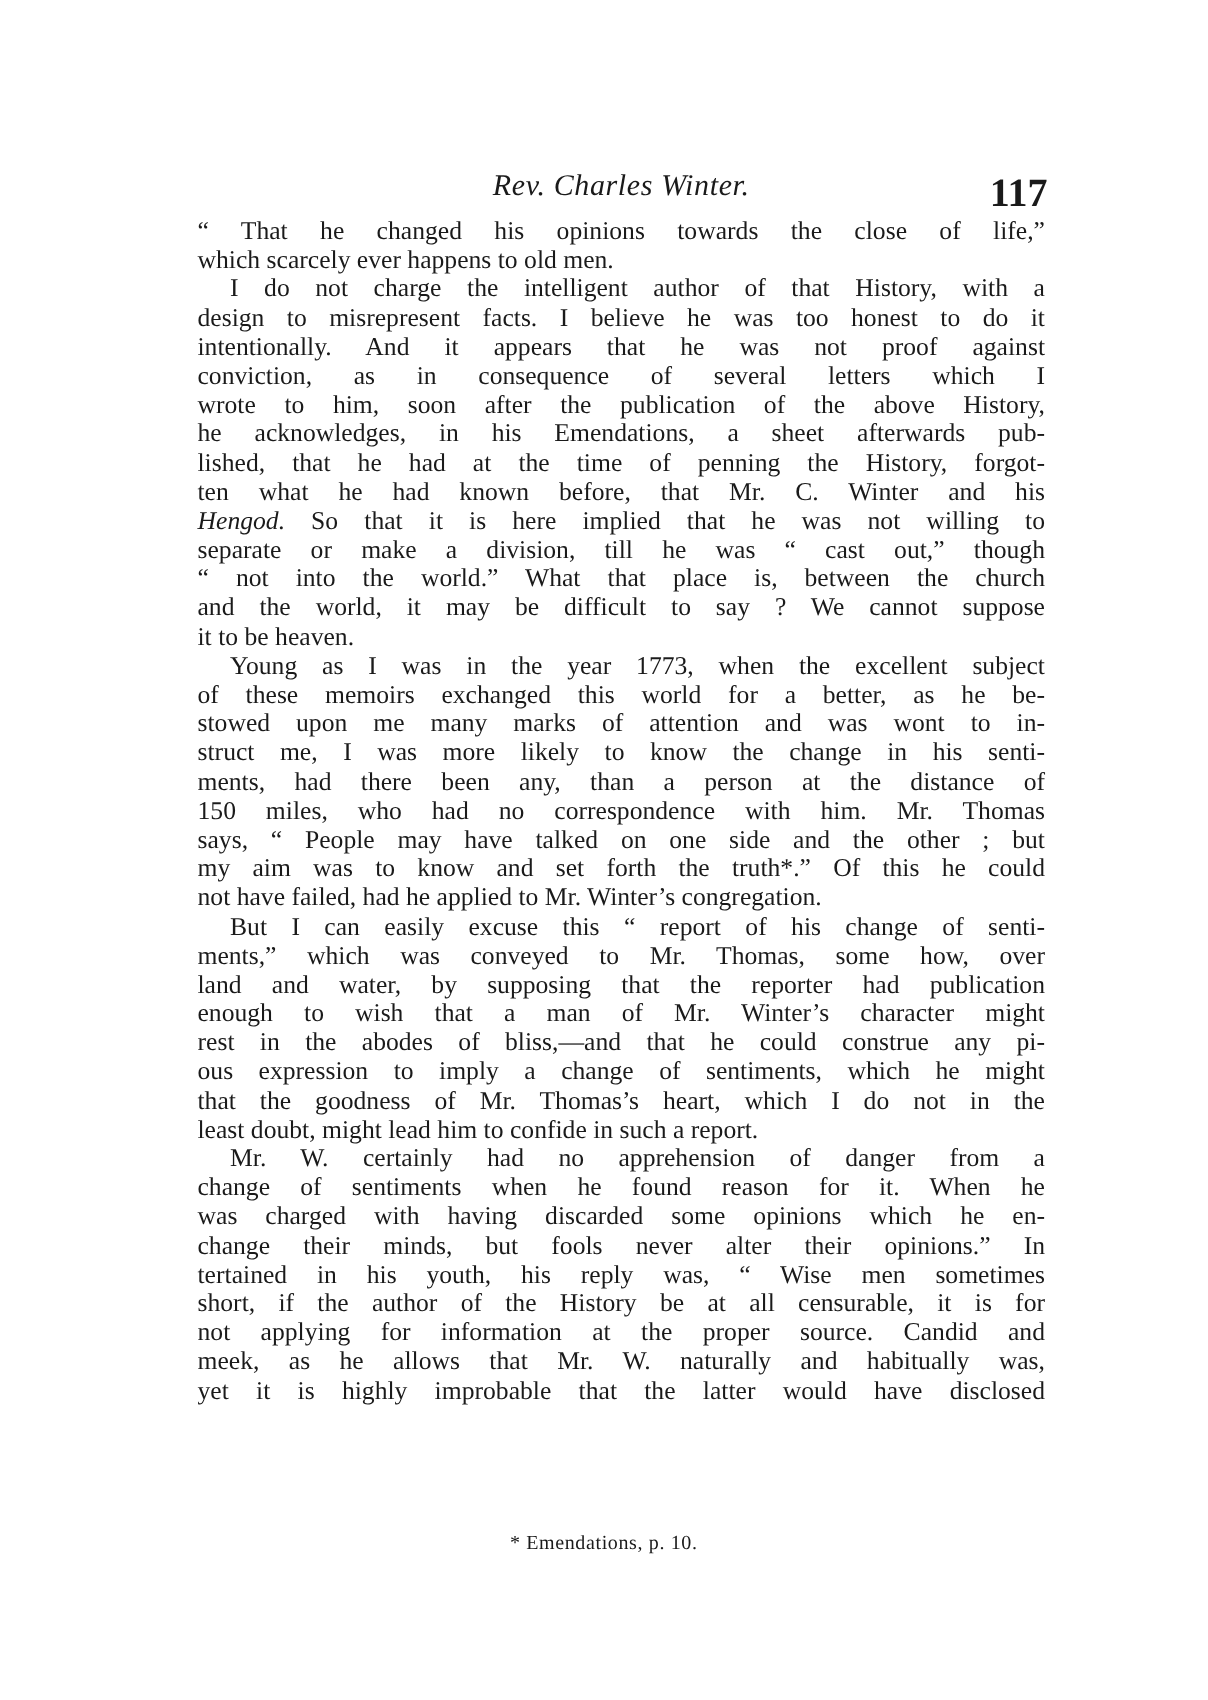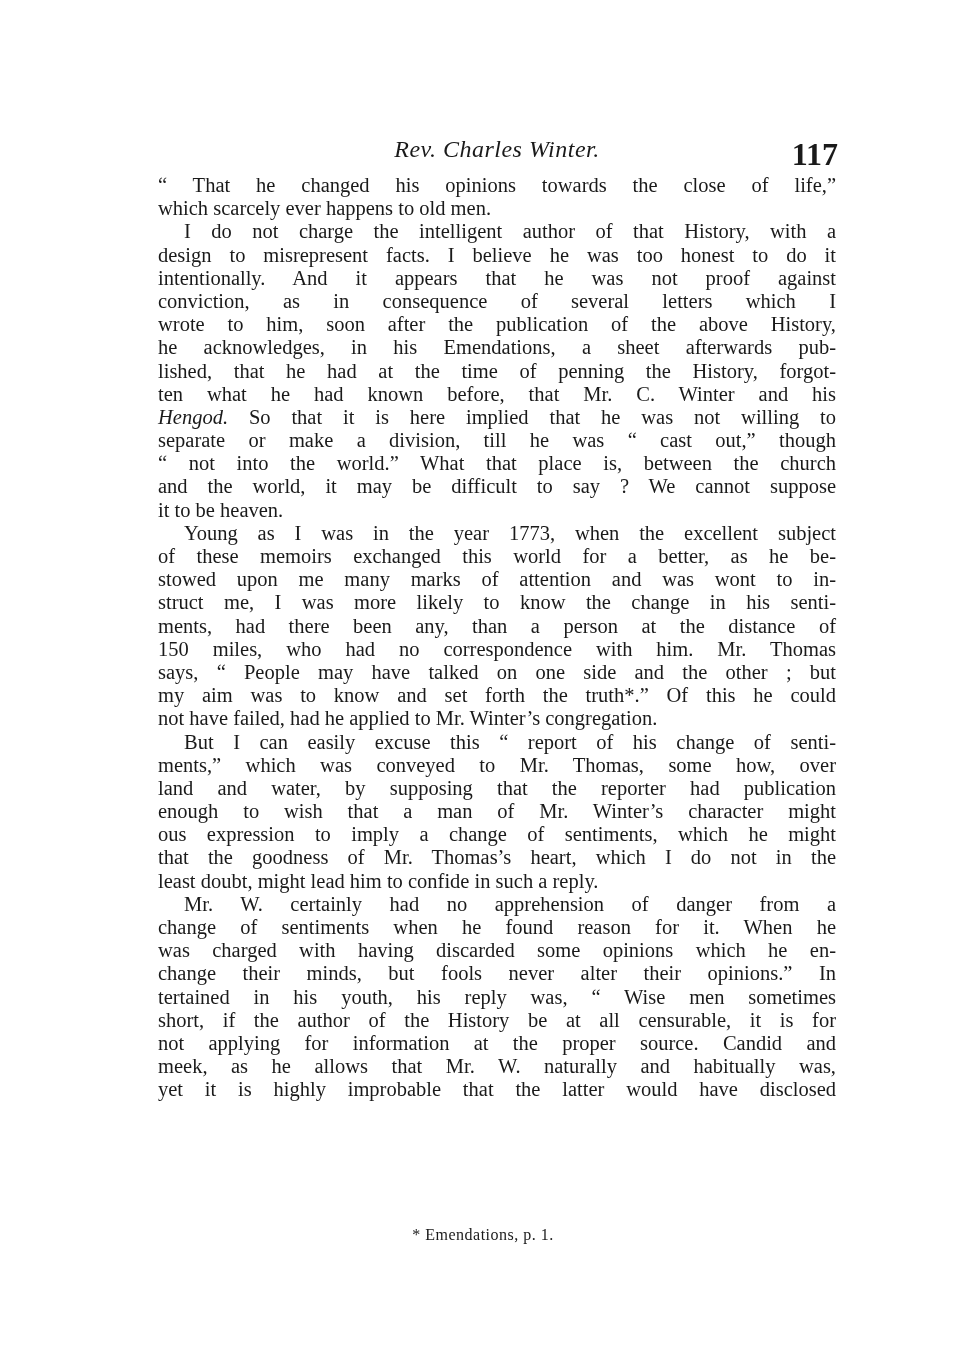--- a/index.html
+++ b/index.html
@@ -122,34 +122,35 @@
       <span class="line">says, “ People may have talked on one side and the other ; but</span>
       <span class="line">my aim was to know and set forth the truth*.” Of this he could</span>
       <span class="line last">not have failed, had he applied to Mr. Winter’s congregation.</span>
     </div>
 
     <div>
       <span class="line indent">But I can easily excuse this “ report of his change of senti-</span>
       <span class="line">ments,” which was conveyed to Mr. Thomas, some how, over</span>
       <span class="line">land and water, by supposing that the reporter had publication</span>
       <span class="line">enough to wish that a man of Mr. Winter’s character might</span>
+      <span class="line">rest in the abodes of bliss,—and that he could construe any pi-</span>
       <span class="line">ous expression to imply a change of sentiments, which he might</span>
       <span class="line">that the goodness of Mr. Thomas’s heart, which I do not in the</span>
-      <span class="line last">least doubt, might lead him to confide in such a reply.</span>
+      <span class="line last">least doubt, might lead him to confide in such a report.</span>
     </div>
 
     <div>
       <span class="line indent">Mr. W. certainly had no apprehension of danger from a</span>
       <span class="line">change of sentiments when he found reason for it. When he</span>
       <span class="line">was charged with having discarded some opinions which he en-</span>
       <span class="line">change their minds, but fools never alter their opinions.” In</span>
       <span class="line">tertained in his youth, his reply was, “ Wise men sometimes</span>
       <span class="line">short, if the author of the History be at all censurable, it is for</span>
       <span class="line">not applying for information at the proper source. Candid and</span>
       <span class="line">meek, as he allows that Mr. W. naturally and habitually was,</span>
       <span class="line">yet it is highly improbable that the latter would have disclosed</span>
     </div>
 
   </div>
 
-  <div class="footnote">* Emendations, p. 1.</div>
+  <div class="footnote">* Emendations, p. 10.</div>
 
 </div>
 
 </body></html>

